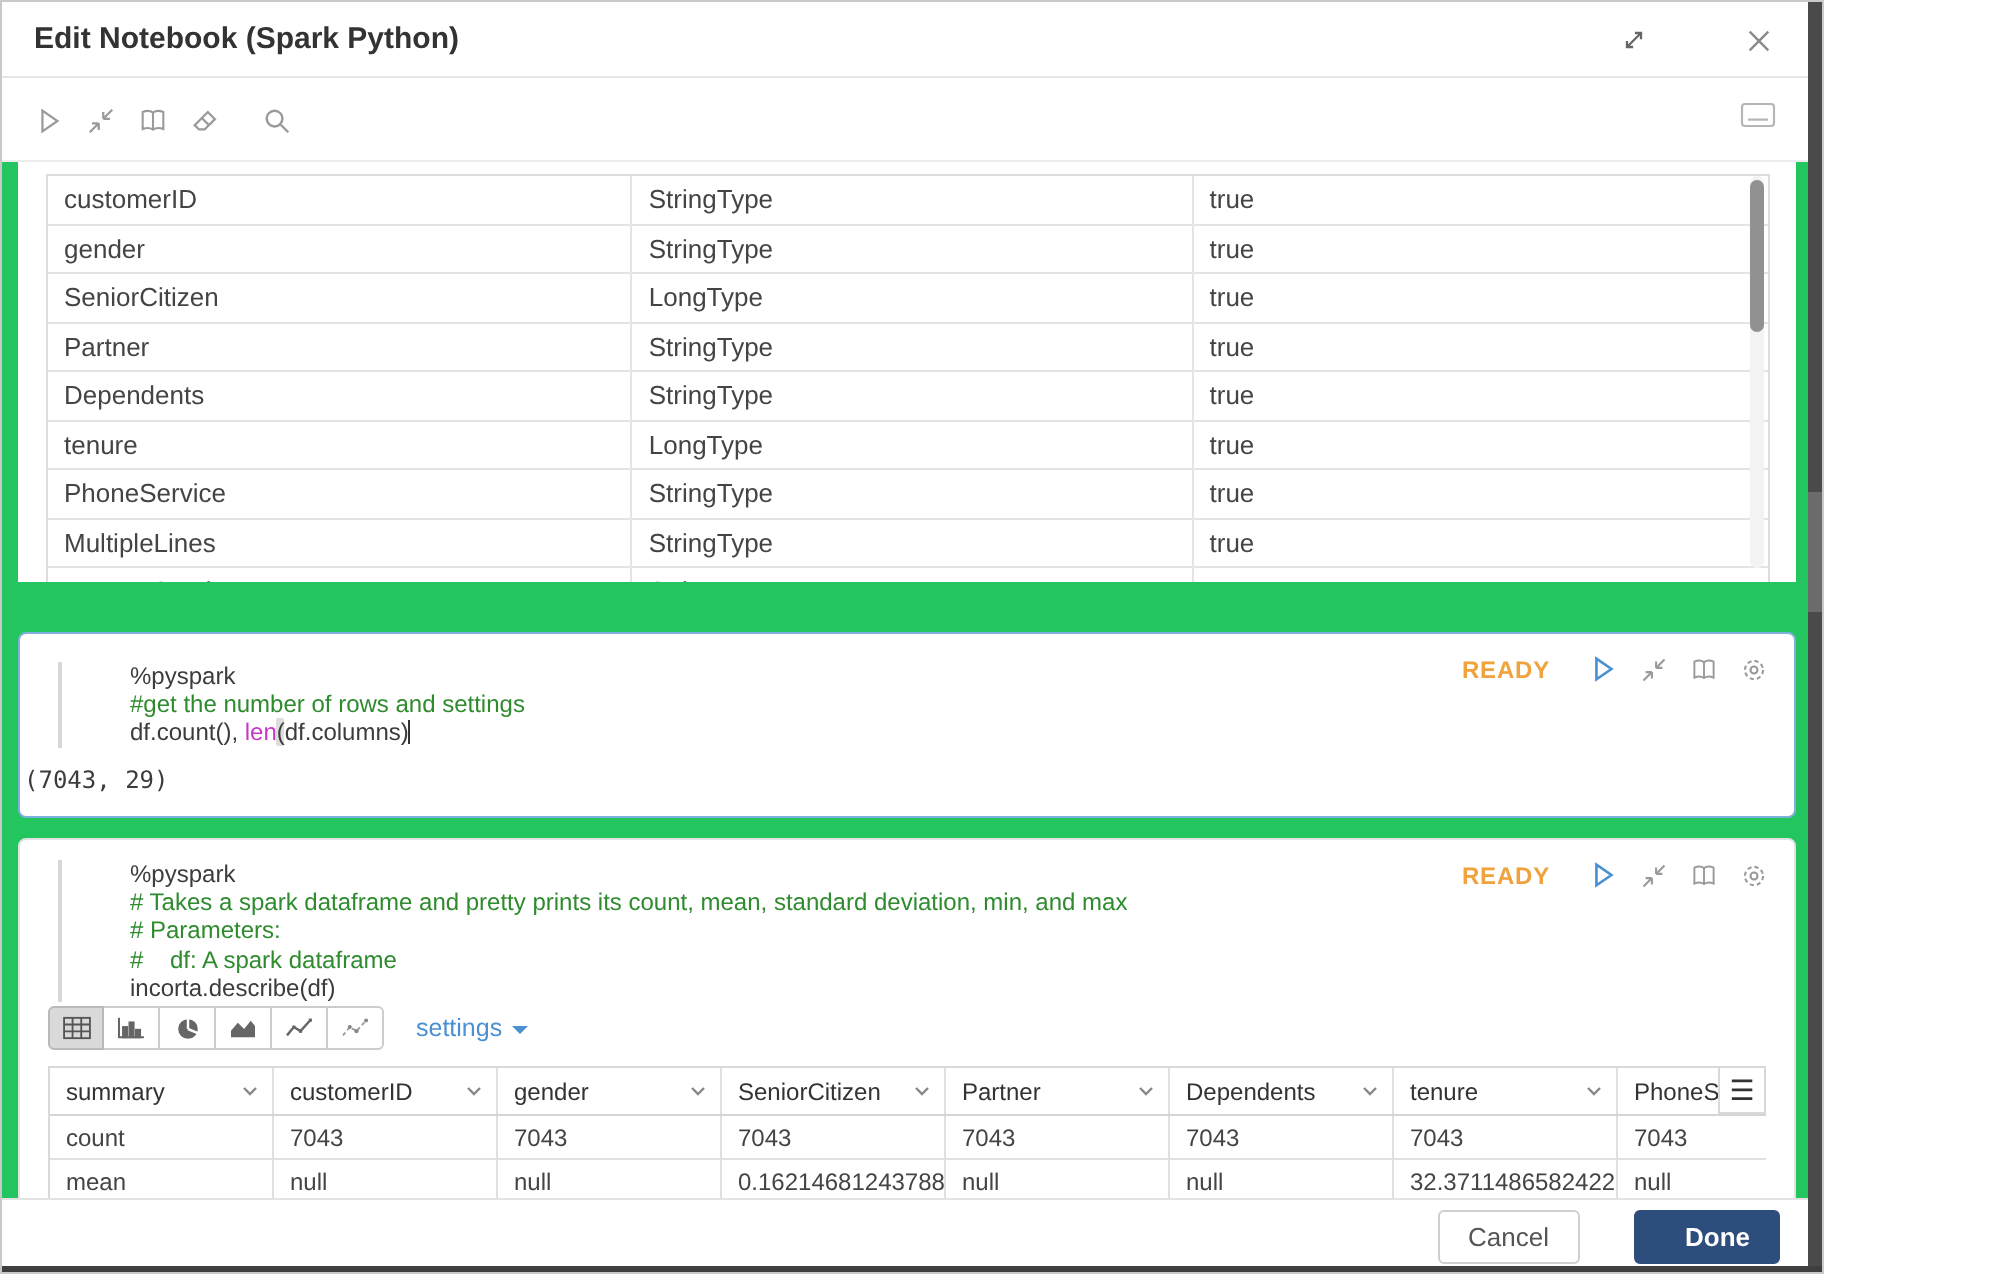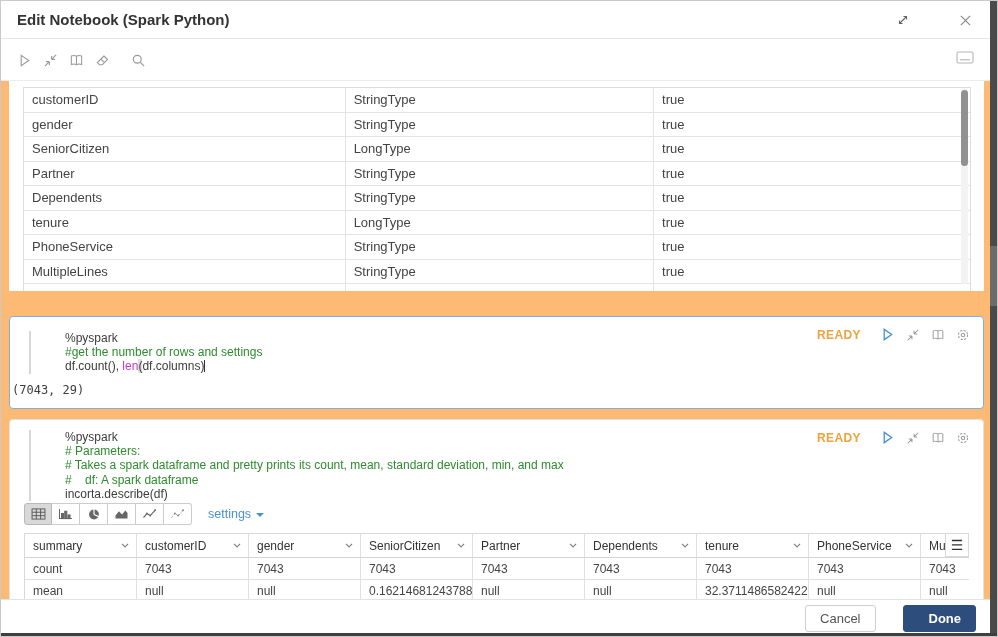--- a/index.html
+++ b/index.html
@@ -1,34 +1,34 @@
 <!DOCTYPE html>
 <html><head>
 <meta charset="utf-8">
 <style>
   * { margin:0; padding:0; box-sizing:border-box; }
   html,body { width:998px; height:637px; background:#fff; font-family:"Liberation Sans", sans-serif; }
-  .modal { position:relative; width:998px; height:637px; background:#fff; border:1px solid #c9c9c9; overflow:hidden; }
+  .modal { position:relative; width:912px; height:637px; background:#fff; border:1px solid #c9c9c9; overflow:hidden; }
 
   
   .titlebar { position:absolute; top:0; left:0; right:7px; height:38px; background:#fff; border-bottom:1px solid #e6e6e6; }
   .titlebar .title { position:absolute; left:16px; top:10px; font-size:15px; font-weight:600; color:#333; }
   .tb-icon-btn { position:absolute; top:10px; width:18px; height:18px; cursor:pointer; display:flex; align-items:center; justify-content:center; }
   .tb-expand { right:78px; }
   .tb-close { right:16px; }
 
   
   .toolbar { position:absolute; top:38px; left:0; right:7px; height:42px; background:#fff; border-bottom:1px solid #ececec; }
   .toolbar .group { position:absolute; left:10px; top:9px; display:flex; align-items:center; }
   .tool-btn { width:26px; height:24px; display:flex; align-items:center; justify-content:center; cursor:pointer; }
   .tool-btn.spaced { margin-left:10px; }
   .kbd-btn { position:absolute; right:16px; top:12px; cursor:pointer; }
 
   
-  .content { position:absolute; top:80px; left:0; right:7px; height:520px; background:#fdba74; overflow:hidden; }
+  .content { position:absolute; top:80px; left:0; right:7px; height:520px; background:#22c55e; overflow:hidden; }
 
   
   .schema-card { position:relative; margin:0 6px 0 8px; height:210px; background:#fff; overflow:hidden; }
   .schema-table { position:absolute; left:14px; right:13px; top:6px; border:1px solid #ddd; border-bottom:none; background:#fff; }
   .s-row { display:flex; height:24.5px; line-height:24.5px; border-bottom:1px solid #e4e4e4; font-size:13px; color:#444; }
   .s-row.partial { height:10px; overflow:hidden; }
   .s-c1 { width:34%; padding-left:8px; border-right:1px solid #e4e4e4; }
   .s-c2 { width:32.6%; padding-left:8px; border-right:1px solid #e4e4e4; }
   .s-c3 { width:33.4%; padding-left:8px; }
   .schema-scrollbar { position:absolute; top:7px; right:16px; width:7px; height:196px; background:#f3f3f3; border-radius:4px; }
@@ -266,22 +266,22 @@
         </span>
         <span class="cell-icon">
           <svg width="14" height="14" viewBox="0 0 16 16" fill="none" stroke="#9a9a9a" stroke-width="1.2">
             <circle cx="8" cy="8" r="5.2" stroke-dasharray="2.4 1.7"></circle>
             <circle cx="8" cy="8" r="2"></circle>
           </svg>
         </span>
       </div>
       <div class="code">
         <div class="code-line">%pyspark</div>
+        <div class="code-line tok-comment"># Takes a spark dataframe and pretty prints its count, mean, standard deviation, min, and max</div>
         <div class="code-line tok-comment"># Parameters:</div>
-        <div class="code-line tok-comment"># Takes a spark dataframe and pretty prints its count, mean, standard deviation, min, and max</div>
         <div class="code-line tok-comment">#    df: A spark dataframe</div>
         <div class="code-line">incorta.describe(df)</div>
       </div>
 
       <div class="viz-row">
         <div class="viz-group">
           <div class="viz-btn selected">
             <span>
               <svg width="15" height="12" viewBox="0 0 16 13" fill="none" stroke="#555" stroke-width="1">
                 <rect x="1" y="1" width="14" height="11"></rect>

